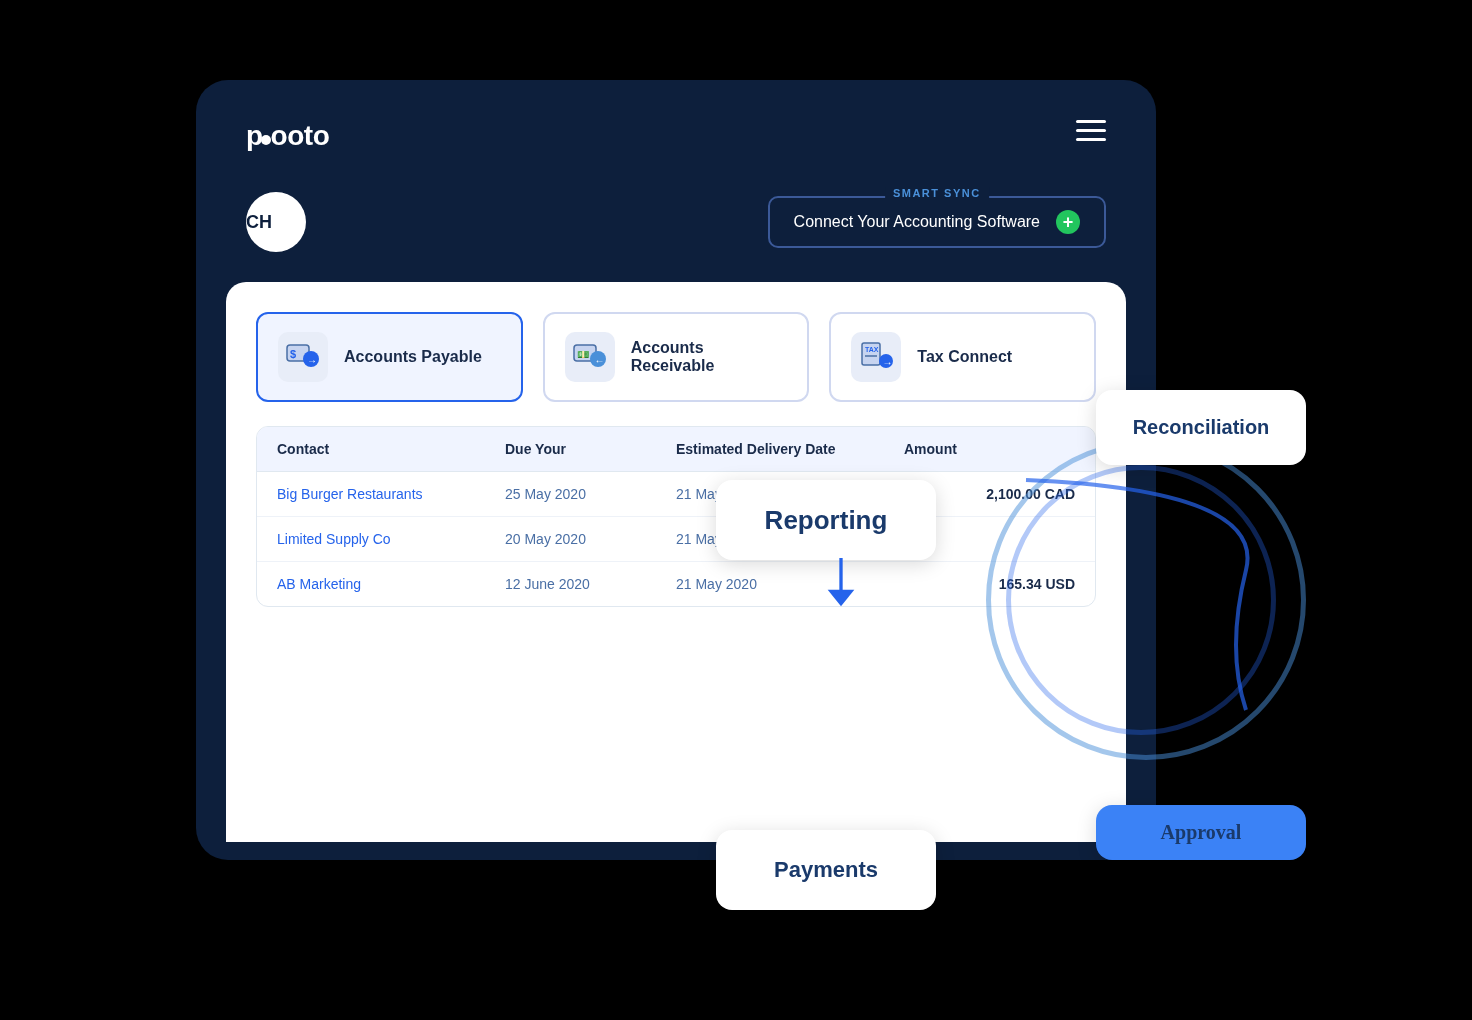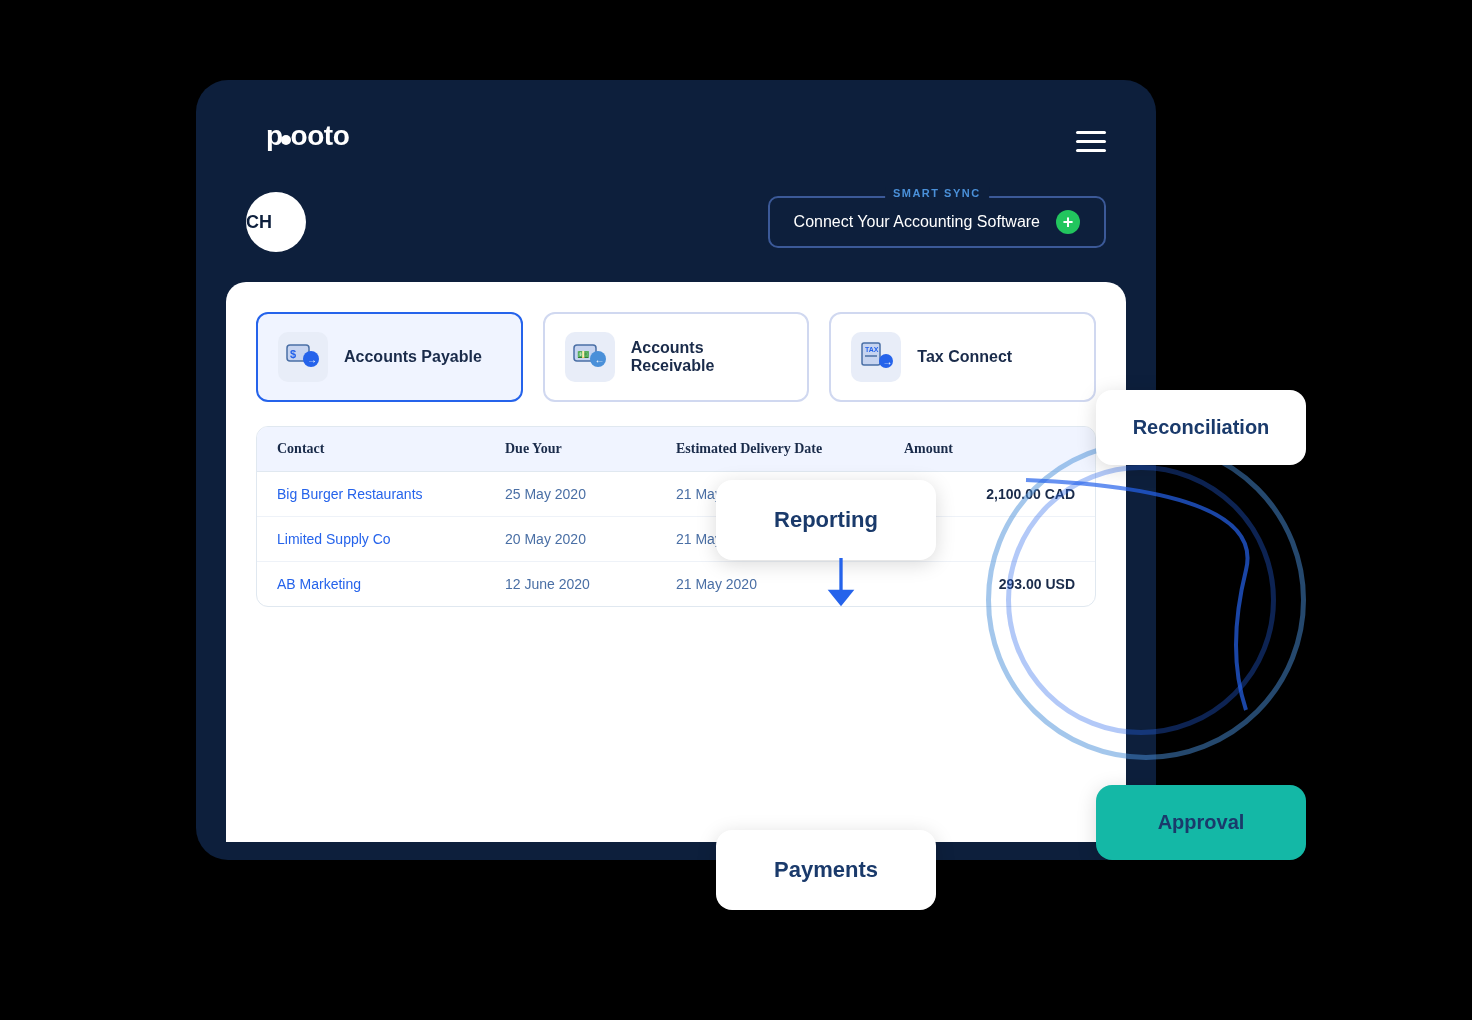--- a/index.html
+++ b/index.html
@@ -27,23 +27,23 @@
       left: 60px;
       width: 960px;
       height: 780px;
       background: #0d1f3c;
       border-radius: 32px;
       overflow: hidden;
     }
 
     
     .header {
-      padding: 40px 50px 30px 70px;
-      display: flex;
-      align-items: flex-end;
+      padding: 40px 50px 30px 50px;
+      display: flex;
+      align-items: flex-start;
       justify-content: space-between;
     }
 
     .logo {
       display: flex;
       align-items: center;
       gap: 8px;
     }
 
     .logo-text {
@@ -214,21 +214,20 @@
       border-radius: 12px;
       overflow: hidden;
     }
 
     .table-header {
       display: grid;
       grid-template-columns: 2fr 1.5fr 2fr 1.5fr;
       background: #f0f4ff;
       padding: 14px 20px;
       border-bottom: 1px solid #e0e8f0;
-      font-family: Liberation Serif, serif;
     }
 
     .table-header-cell {
       font-size: 14px;
       font-weight: 600;
       color: #1a2b4a;
     }
 
     .table-row {
       display: grid;
@@ -268,21 +267,21 @@
       background: #fff;
       border-radius: 16px;
       display: flex;
       align-items: center;
       justify-content: center;
       box-shadow: 0 4px 20px rgba(0,0,0,0.15);
       z-index: 10;
     }
 
     .reporting-label {
-      font-size: 22px;
+      font-size: 26px;
       font-weight: 700;
       color: #1a3a6b;
     }
 
     .payments-box {
       position: absolute;
       bottom: 60px;
       left: 580px;
       width: 220px;
       height: 80px;
@@ -320,28 +319,29 @@
       font-size: 20px;
       font-weight: 700;
       color: #1a3a6b;
     }
 
     .approval-box {
       position: absolute;
       bottom: 110px;
       right: 30px;
       width: 210px;
-      height: 75px;
-      background: #14b8a6;
+      height: 55px;
+      background: #3b82f6;
       border-radius: 16px;
       display: flex;
       align-items: center;
       justify-content: center;
       box-shadow: 0 4px 20px rgba(0,0,0,0.15);
       z-index: 10;
+      font-family: Liberation Serif, serif;
     }
 
     .approval-label {
       font-size: 20px;
       font-weight: 700;
       color: #1a3a6b;
     }
 
     
     .arrow-down {
@@ -462,21 +462,21 @@
           <div class="table-cell contact">Limited Supply Co</div>
           <div class="table-cell">20 May 2020</div>
           <div class="table-cell">21 May 2020</div>
           <div class="table-cell amount"></div>
         </div>
 
         <div class="table-row">
           <div class="table-cell contact">AB Marketing</div>
           <div class="table-cell">12 June 2020</div>
           <div class="table-cell">21 May 2020</div>
-          <div class="table-cell amount">293.00 USD</div>
+          <div class="table-cell amount">165.34 USD</div>
         </div>
       </div>
 
     </div>
   </div>
 
   <div style="position:absolute; top:390px; left:850px; width:320px; height:320px; border-radius:50%; border:5px solid #4a90d9; opacity:0.5; z-index:5; pointer-events:none;"></div>
   <div style="position:absolute; top:415px; left:870px; width:270px; height:270px; border-radius:50%; border:5px solid #2563eb; opacity:0.35; z-index:5; pointer-events:none;"></div>
 
   <div class="reporting-box">

